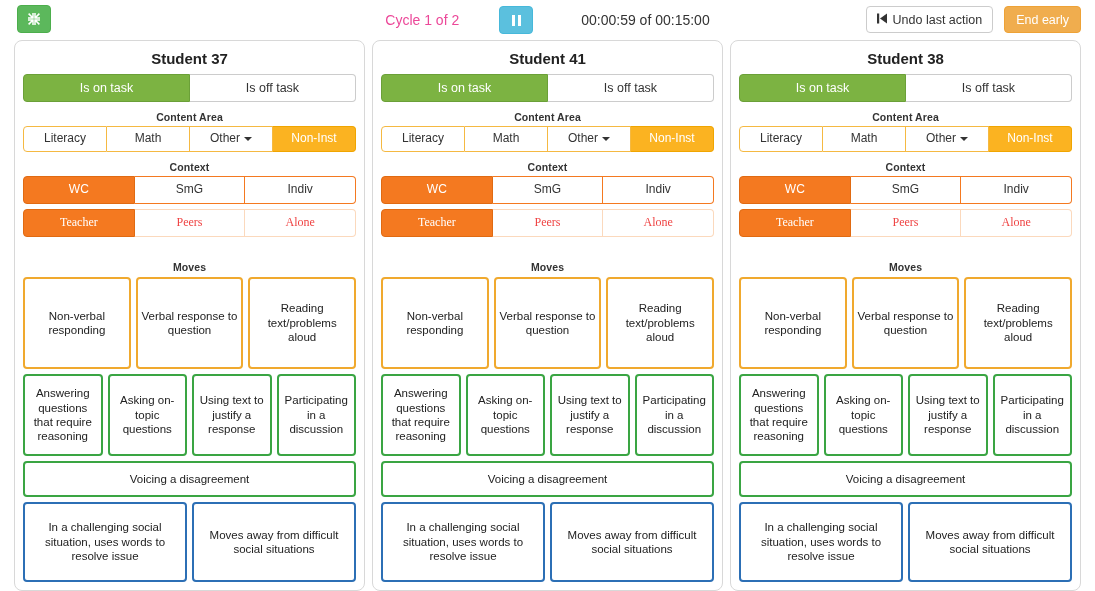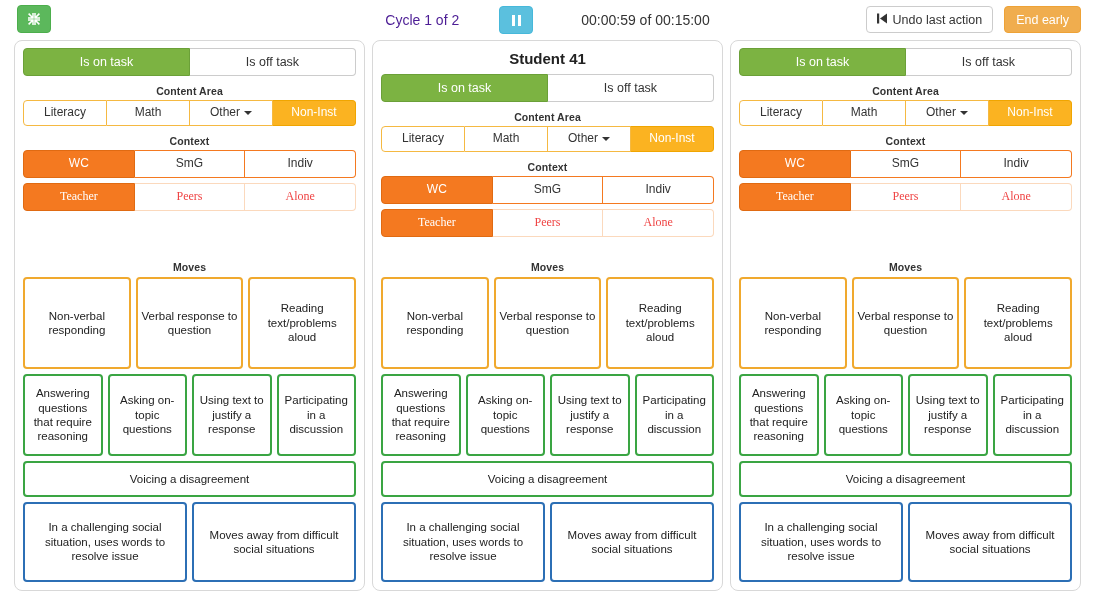--- a/index.html
+++ b/index.html
@@ -35,21 +35,21 @@
     position: absolute;
     left: 0; right: 0; top: 0;
     height: 40px;
     display: flex;
     align-items: center;
     justify-content: center;
     gap: 40px;
   }
   .cycle-label {
     font-size: 14px;
-    color: #4c1d95;
+    color: #ec4899;
     white-space: nowrap;
   }
   .btn-pause {
     width: 34px; height: 28px;
     background: #5bc0de;
     border: 1px solid #46b8da;
     border-radius: 4px;
     display: flex; align-items: center; justify-content: center;
     cursor: pointer;
   }
@@ -282,20 +282,21 @@
     </div>
     <div class="btn-end">
       <span>End early</span>
     </div>
   </div>
 
 </div>
 
 <div class="cards" id="cards">
     <div class="card">
+      <div class="card-title">Student 37</div>
       <div class="grp grp-task">
         <div class="seg on">
           <span>Is on task</span>
         </div>
         <div class="seg">
           <span>Is off task</span>
         </div>
       </div>
       <div class="sec-label">Content Area</div>
       <div class="grp grp-content">
@@ -459,20 +460,21 @@
       <div class="move-row row-blue">
         <div class="move-btn">
           <span>In a challenging social situation, uses words to resolve issue</span>
         </div>
         <div class="move-btn">
           <span>Moves away from difficult social situations</span>
         </div>
       </div>
     </div>
     <div class="card">
+      <div class="card-title">Student 38</div>
       <div class="grp grp-task">
         <div class="seg on">
           <span>Is on task</span>
         </div>
         <div class="seg">
           <span>Is off task</span>
         </div>
       </div>
       <div class="sec-label">Content Area</div>
       <div class="grp grp-content">

